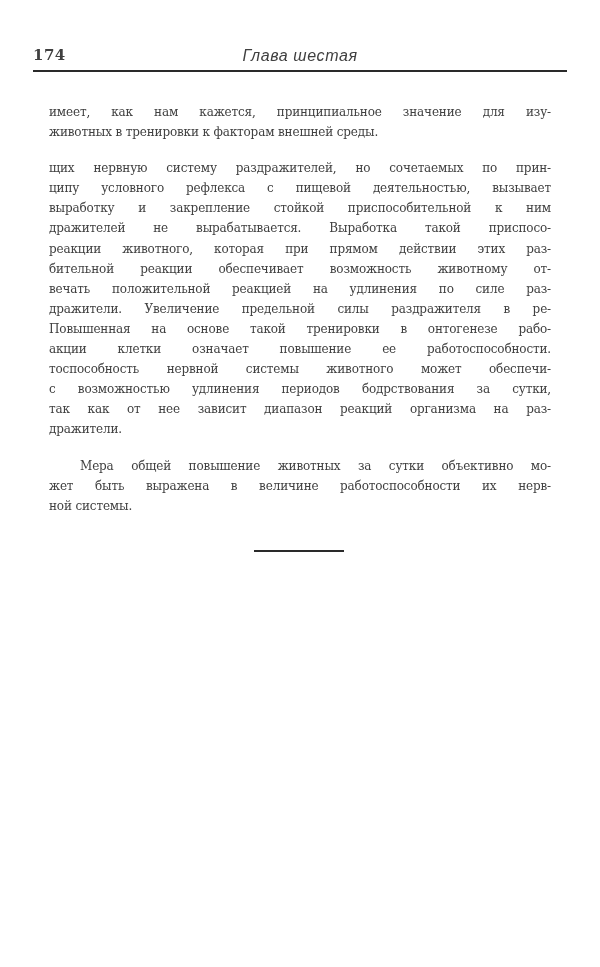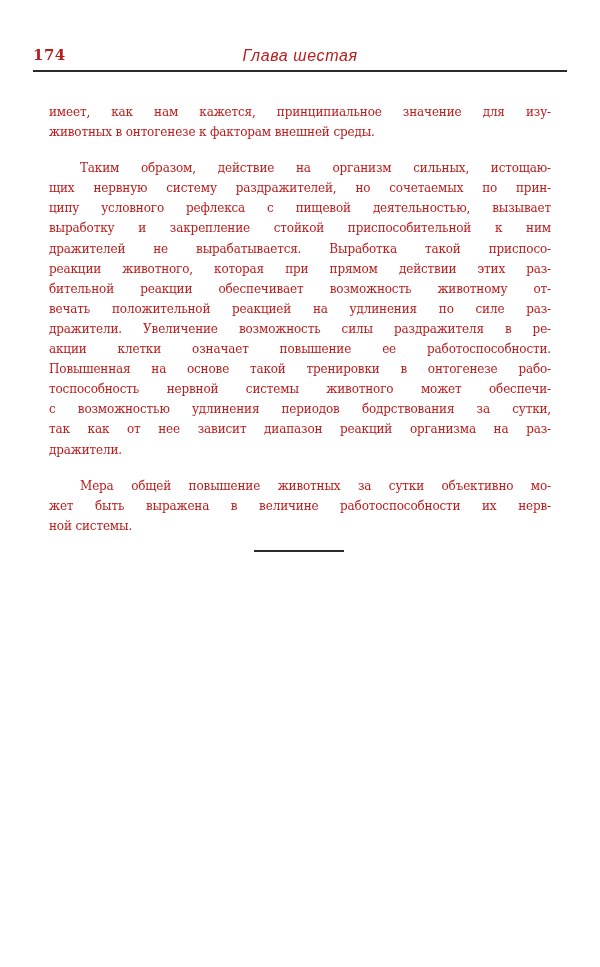--- a/index.html
+++ b/index.html
@@ -1,17 +1,17 @@
 <!DOCTYPE html>
 <html><head>
 <meta charset="utf-8">
 <style>
   html, body { margin: 0; padding: 0; background: #ffffff; }
   body { width: 600px; height: 967px; position: relative; overflow: hidden; }
-  .page { position: absolute; left: 0; top: 0; width: 600px; height: 967px; background: #fff; color: #b91c1c; font-family: "DejaVu Serif", "Liberation Serif", serif; }
+  .page { position: absolute; left: 0; top: 0; width: 600px; height: 967px; background: #fff; color: #404040; font-family: "DejaVu Serif", "Liberation Serif", serif; }
   .running-head { position: absolute; left: 33px; top: 46px; width: 534px; height: 22px; }
   .page-number { position: absolute; left: 0; top: 0; font-family: "DejaVu Serif", serif; font-weight: bold; font-size: 15px; letter-spacing: 0.5px; }
   .chapter-title { position: absolute; left: 0; right: 0; top: 1px; text-align: center; font-family: Liberation Sans, sans-serif; font-style: italic; font-size: 16px; letter-spacing: 0.6px; }
   .head-rule { position: absolute; left: 33px; top: 70px; width: 534px; height: 2px; background: #2a2a2a; }
   .body-text { position: absolute; left: 33px; top: 86px; width: 534px; }
   .para { margin: 16px; font-family: "DejaVu Serif", serif; font-size: 12px; line-height: 20.1px; text-align: justify; text-align-last: left; word-spacing: 0px; letter-spacing: -0.15px; }
   .line { display: block; text-align: justify; text-align-last: justify; white-space: nowrap; }
   .line.last { text-align-last: left; }
   .line.indent { text-indent: 31px; }
   .end-rule { position: absolute; left: 254px; top: 550px; width: 90px; height: 2px; background: #2a2a2a; }
@@ -22,34 +22,33 @@
 <div class="page">
   <div class="running-head">
     <span class="page-number">174</span>
     <span class="chapter-title">Глава шестая</span>
   </div>
   <div class="head-rule"></div>
 
   <div class="body-text" id="body-text">
       <p class="para">
         <span class="line">имеет, как нам кажется, принципиальное значение для изу-</span>
-        <span class="line last">животных в онтогенезе к факторам внешней среды.</span>
+        <span class="line last">животных в тренировки к факторам внешней среды.</span>
       </p>
       <p class="para">
-        <span class="line indent">Таким образом, действие на организм сильных, истощаю-</span>
         <span class="line">щих нервную систему раздражителей, но сочетаемых по прин-</span>
         <span class="line">ципу условного рефлекса с пищевой деятельностью, вызывает</span>
         <span class="line">выработку и закрепление стойкой приспособительной к ним</span>
         <span class="line">дражителей не вырабатывается. Выработка такой приспосо-</span>
         <span class="line">реакции животного, которая при прямом действии этих раз-</span>
         <span class="line">бительной реакции обеспечивает возможность животному от-</span>
         <span class="line">вечать положительной реакцией на удлинения по силе раз-</span>
-        <span class="line">дражители. Увеличение возможность силы раздражителя в ре-</span>
+        <span class="line">дражители. Увеличение предельной силы раздражителя в ре-</span>
+        <span class="line">Повышенная на основе такой тренировки в онтогенезе рабо-</span>
         <span class="line">акции клетки означает повышение ее работоспособности.</span>
-        <span class="line">Повышенная на основе такой тренировки в онтогенезе рабо-</span>
         <span class="line">тоспособность нервной системы животного может обеспечи-</span>
         <span class="line">с возможностью удлинения периодов бодрствования за сутки,</span>
         <span class="line">так как от нее зависит диапазон реакций организма на раз-</span>
         <span class="line last">дражители.</span>
       </p>
       <p class="para">
         <span class="line indent">Мера общей повышение животных за сутки объективно мо-</span>
         <span class="line">жет быть выражена в величине работоспособности их нерв-</span>
         <span class="line last">ной системы.</span>
       </p>

